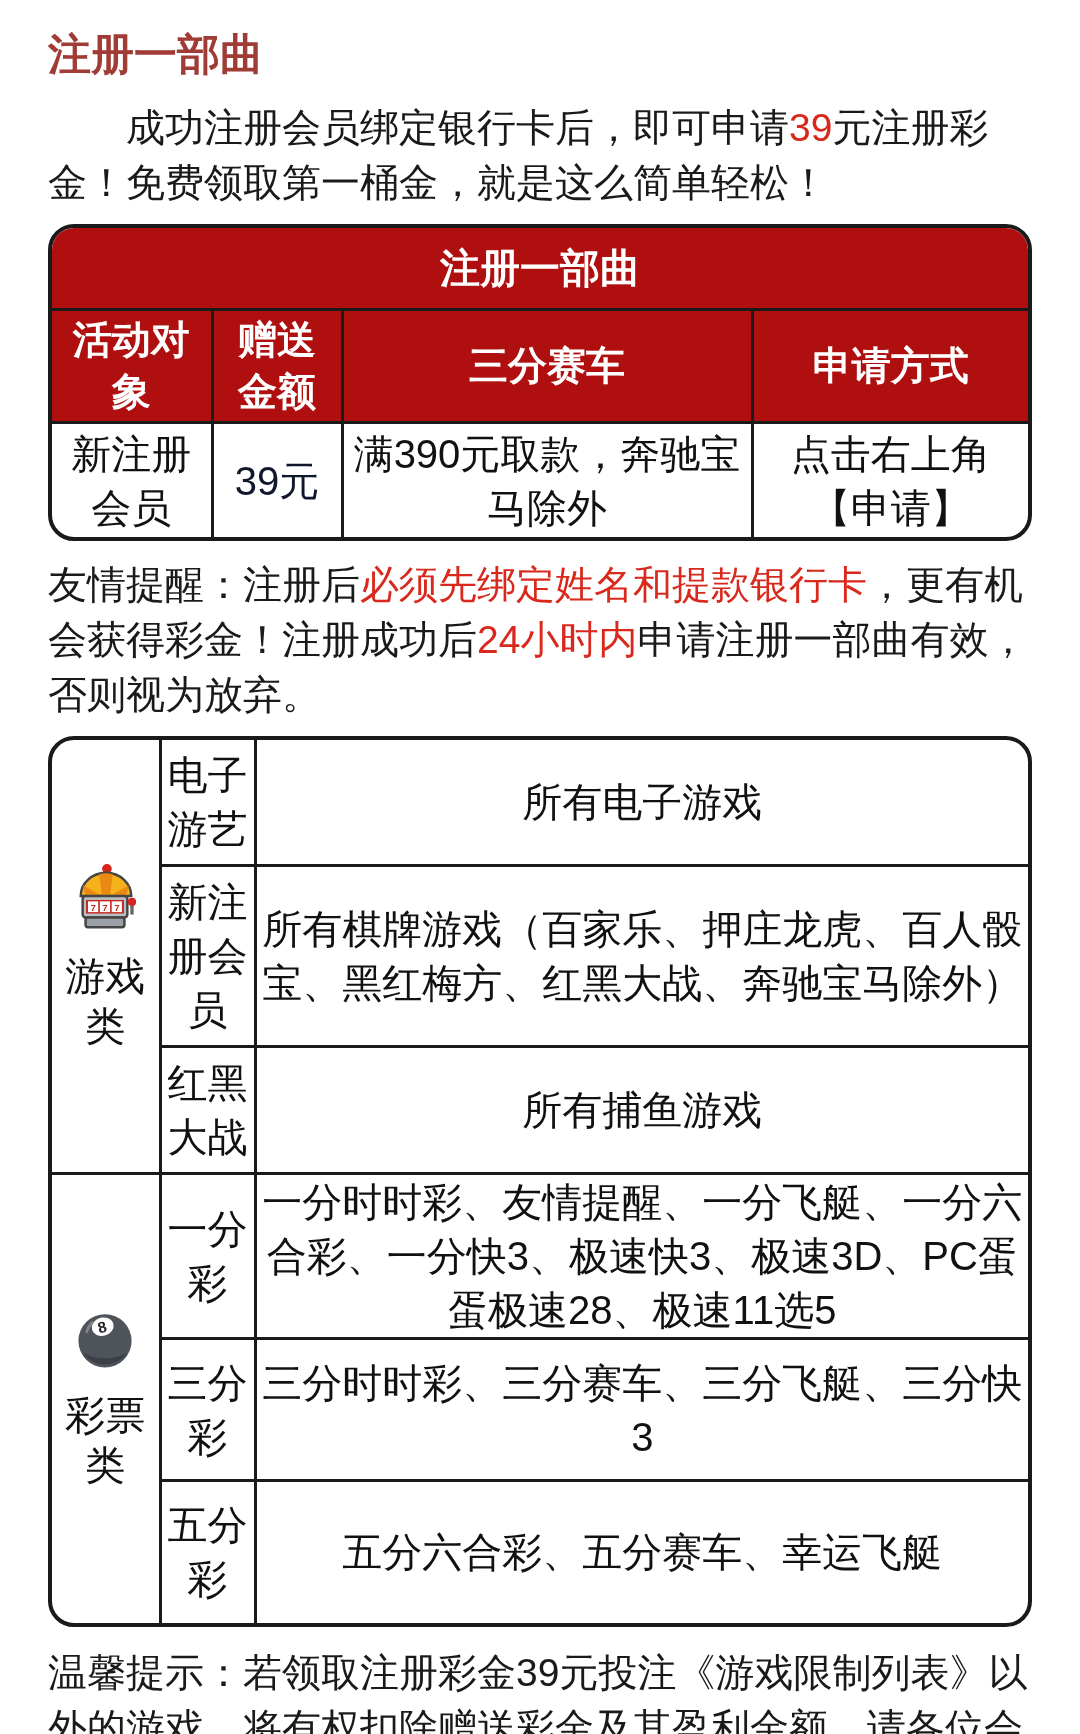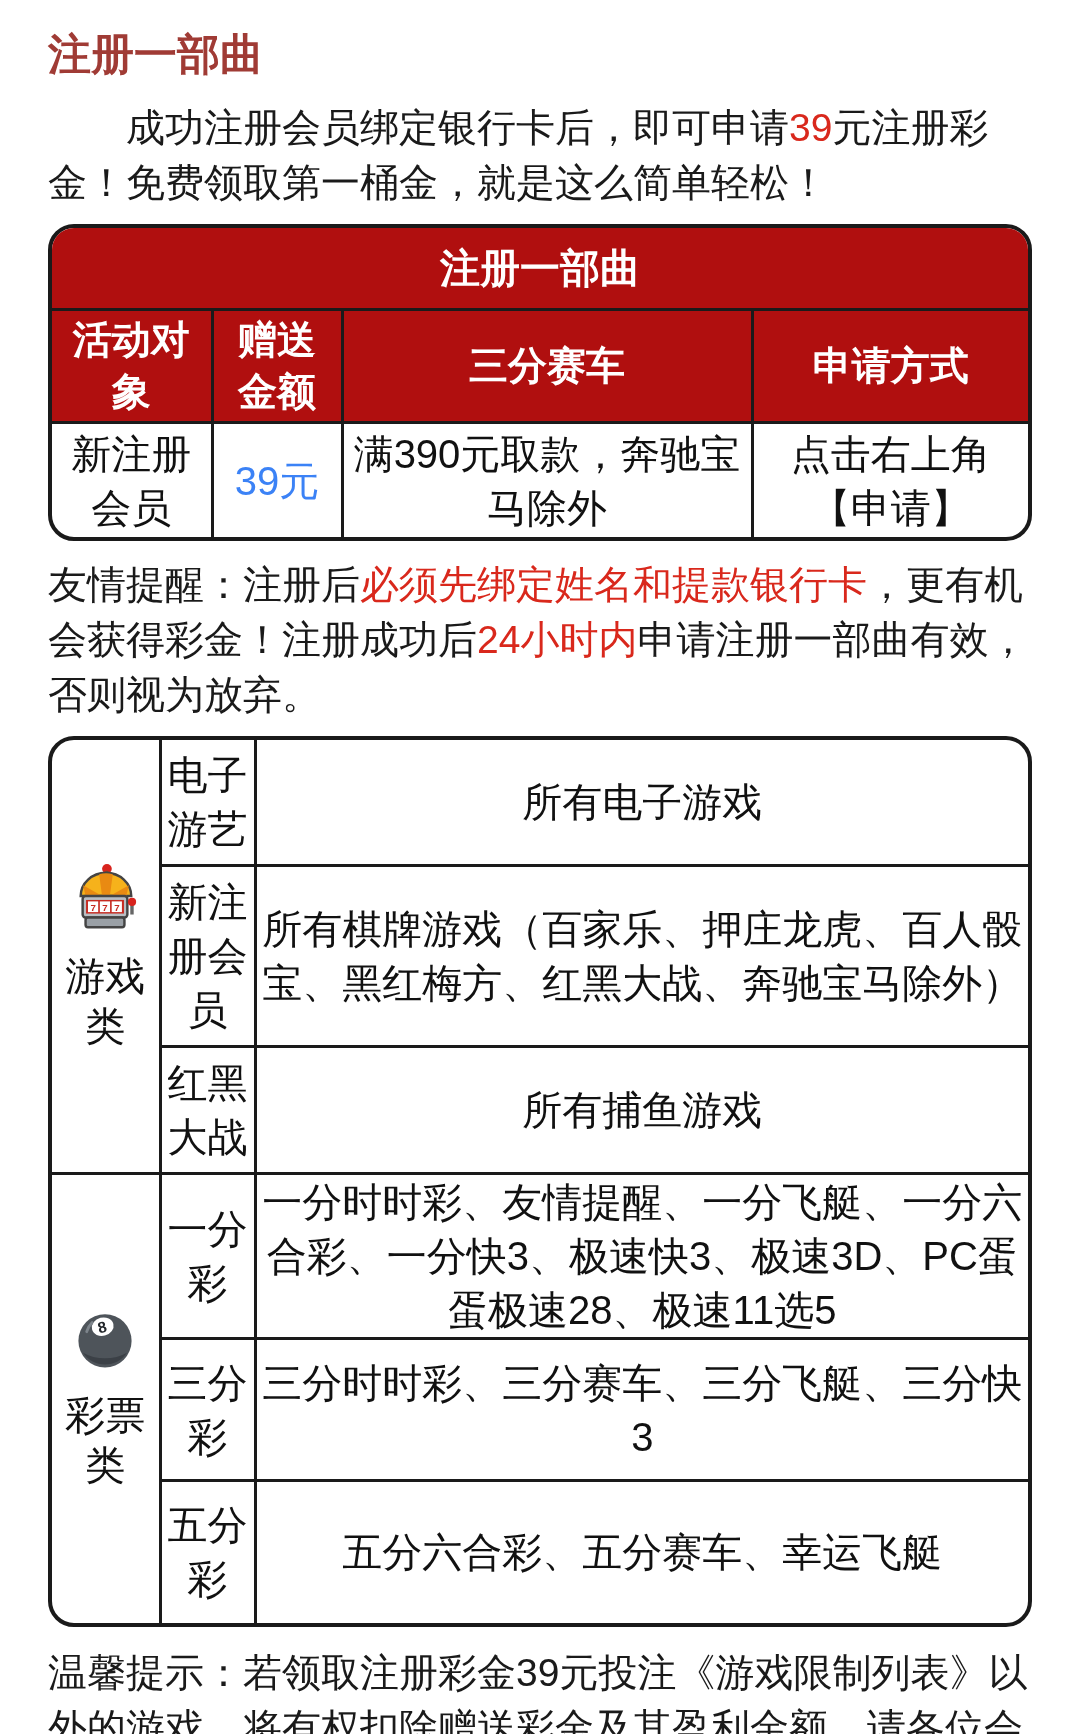--- a/index.html
+++ b/index.html
@@ -45,21 +45,21 @@
     background:#b00f0f; color:#ffffff;
     font-size:39px; font-weight:bold; line-height:52px;
     height:110px; padding:0 6px;
     border-bottom:3px solid #1a1a1a;
   }
   .t1 td {
     font-size:40px; line-height:54px;
     height:113px; padding:0 6px;
   }
   .t1 th + th, .t1 td + td { border-left:3px solid #1a1a1a; }
-  .t1 .amount { color:#3b82f6; }
+  .t1 .amount { color:#0f172a; }
 
   
   .t2 .tbl-caption { height:78px; line-height:78px; }
   .t2 td {
     font-size:40px; line-height:54px;
     border-top:3px solid #1a1a1a;
     border-left:3px solid #1a1a1a;
     padding:0 4px;
   }
   .t2 tr:first-child > td { border-top:none; }

